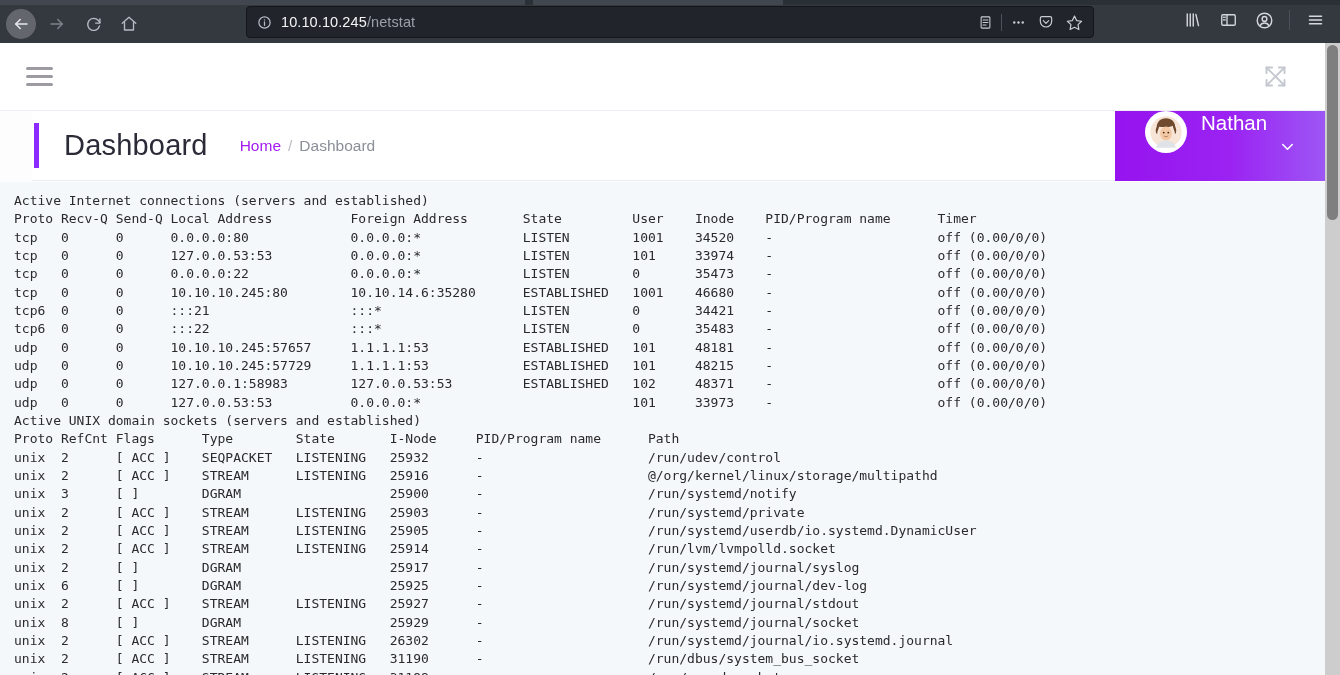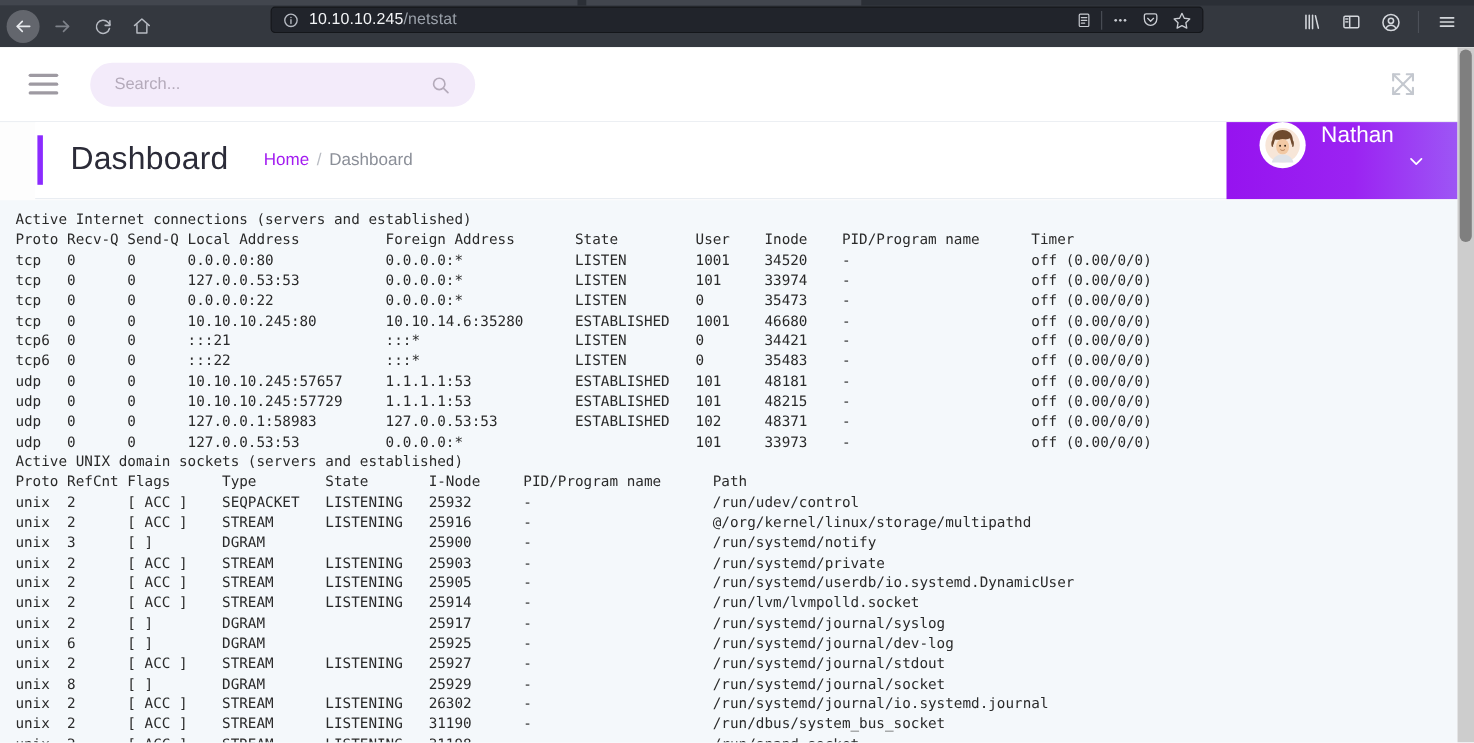--- a/index.html
+++ b/index.html
@@ -45,21 +45,21 @@
     margin-left: 6px;
     background: #63666d;
     color: #e8eaee;
   }
   #forward-button { margin-left: 6px; color: #7e828a; }
   #reload-button  { margin-left: 6px; }
   #home-button    { margin-left: 6px; }
 
   #urlbar {
     position: absolute; left: 246px; top: 6px;
-    width: 848px; height: 24px;
+    width: 848px; height: 32px;
     background: #21242b;
     border: 1px solid #14161a;
     border-radius: 4px;
     display: flex; align-items: center;
   }
   #site-info-icon {
     margin-left: 10px; color: #b6bac2;
     display: flex; align-items: center;
   }
   #url-text {
@@ -347,29 +347,20 @@
 
 <div id="page">
 
   <div id="app-topbar">
     <div id="menu-toggle">
       <span></span>
       <span></span>
       <span></span>
     </div>
 
-    <div id="search-wrap">
-      <input id="search-input" type="text" placeholder="Search..." style="">
-      <span id="search-icon">
-        <svg width="19" height="19" viewBox="0 0 24 24" fill="none" stroke="currentColor" stroke-width="1.9" stroke-linecap="round">
-          <circle cx="10.5" cy="10.5" r="6.5"></circle>
-          <line x1="15.5" y1="15.5" x2="20.5" y2="20.5"></line>
-        </svg>
-      </span>
-    </div>
 
     <span id="fullscreen-icon">
       <svg width="27" height="27" viewBox="0 0 24 24" fill="none" stroke="currentColor" stroke-width="1.7" stroke-linecap="round" stroke-linejoin="round">
         <polyline points="4 9 4 4 9 4"></polyline>
         <polyline points="15 4 20 4 20 9"></polyline>
         <polyline points="20 15 20 20 15 20"></polyline>
         <polyline points="9 20 4 20 4 15"></polyline>
         <line x1="4" y1="4" x2="20" y2="20"></line>
         <line x1="20" y1="4" x2="4" y2="20"></line>
       </svg>

